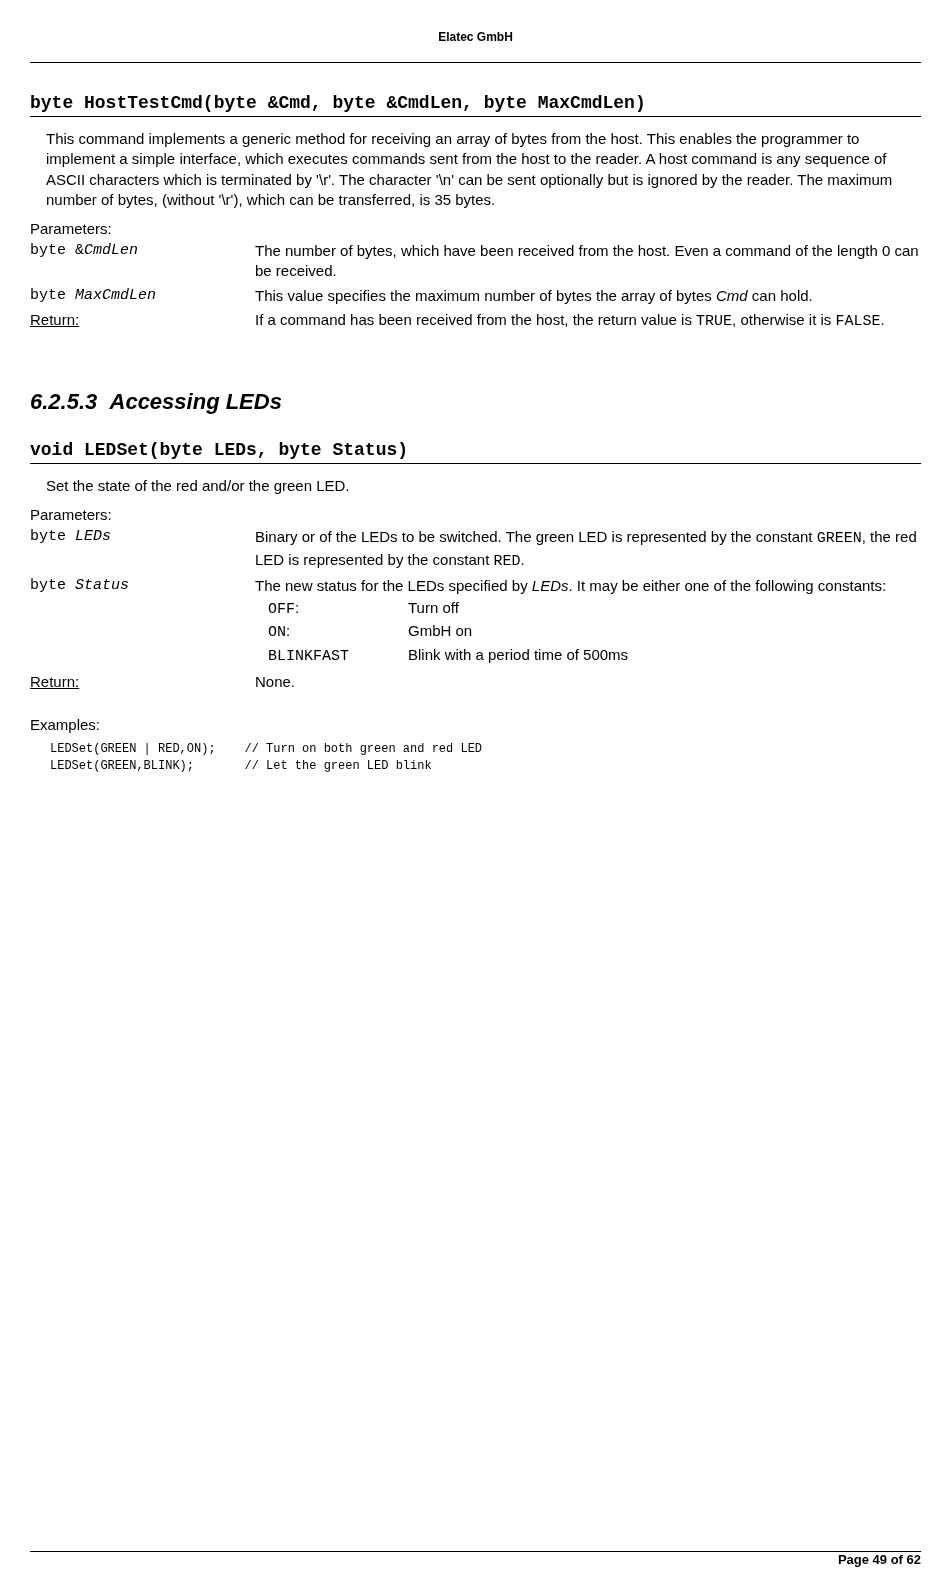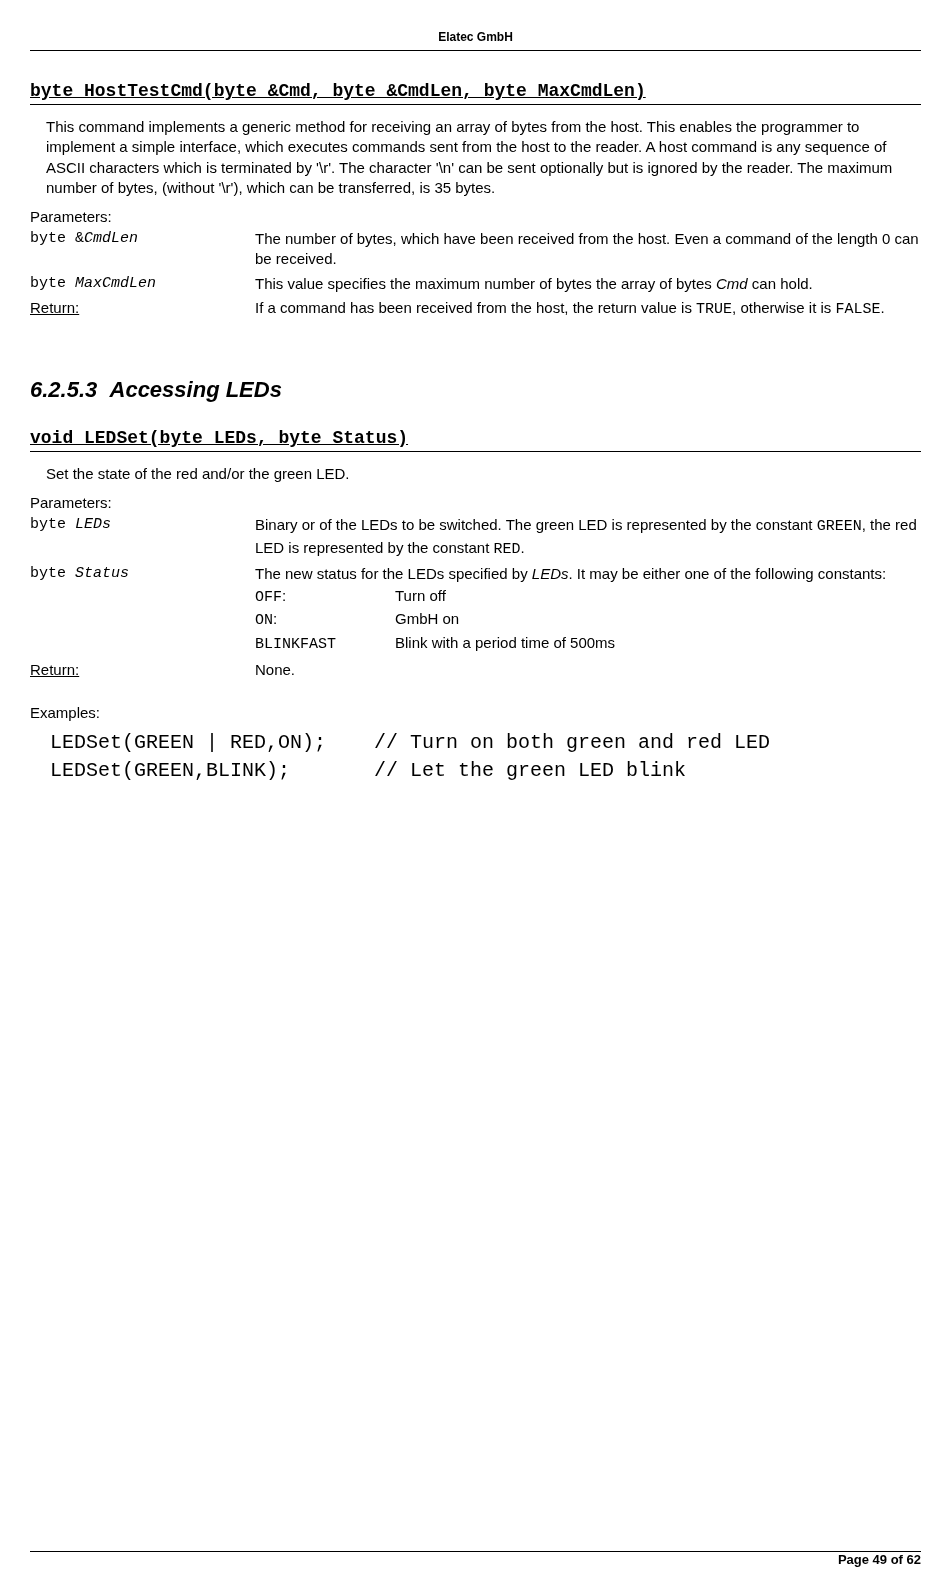--- a/index.html
+++ b/index.html
@@ -12,30 +12,29 @@
     box-sizing: border-box;
     background: #fff;
     min-height: 1587px;
     position: relative;
   }
   .header-company {
     text-align: center;
     font-weight: bold;
     font-size: 12px;
     border-bottom: 1px solid #000;
-    padding-bottom: 6px;
+    padding-bottom: 18px;
     margin-bottom: 30px;
   }
   .mono { font-family: "Courier New", Courier, monospace; }
   .italic { font-style: italic; }
   .sig-heading {
     font-family: "Courier New", Courier, monospace;
     font-weight: bold;
     font-size: 18px;
-    text-decoration: underline;
     border-bottom: 1.5px solid #000;
     padding-bottom: 3px;
     margin: 20px 0 12px 0;
   }
   .body-text {
     margin: 0 0 10px 16px;
     line-height: 1.35;
   }
   .label {
     margin: 4px 0 2px 0;
@@ -51,40 +50,41 @@
     padding: 2px 0;
     line-height: 1.35;
   }
   table.params td:first-child {
     width: 225px;
     font-family: "Courier New", Courier, monospace;
   }
   table.status {
     border-collapse: collapse;
     margin-top: 2px;
+    margin-left: 13px;
   }
   table.status td {
     vertical-align: top;
     padding: 0 0 1px 0;
     line-height: 1.35;
   }
   table.status td.code {
     width: 140px;
     font-family: "Courier New", Courier, monospace;
   }
   h3.section {
     font-style: italic;
     font-weight: bold;
     font-size: 22px;
     margin: 55px 0 25px 0;
   }
   .examples-label { margin: 22px 0 8px 0; }
   pre.code {
     font-family: "Courier New", Courier, monospace;
-    font-size: 20px;
+    font-size: 12px;
     margin: 0 0 5px 20px;
     line-height: 1.4;
   }
   .footer {
     position: absolute;
     bottom: 20px;
     left: 30px;
     right: 30px;
     border-top: 1px solid #000;
     text-align: right;

